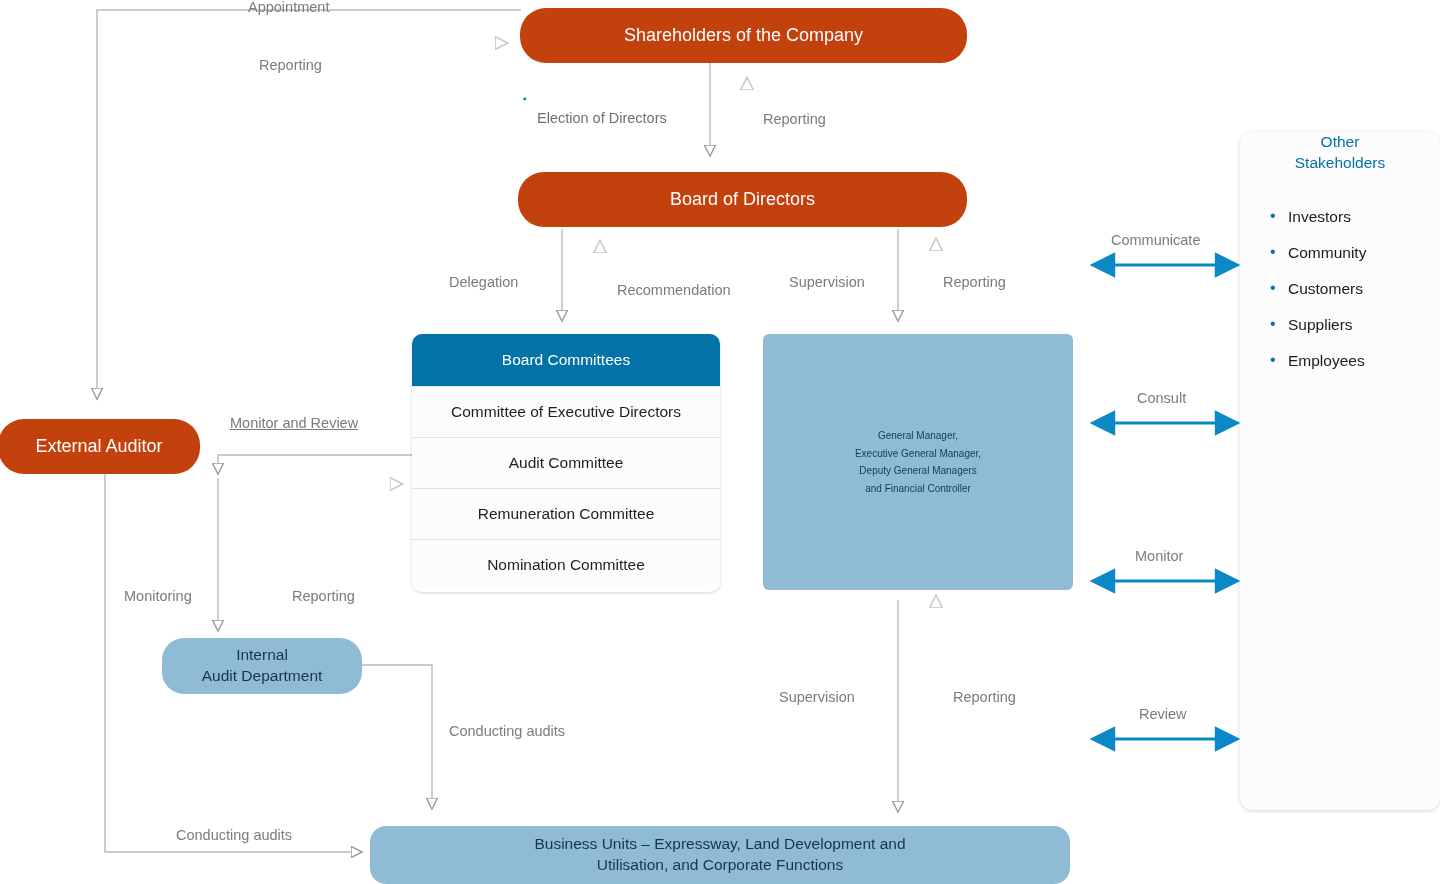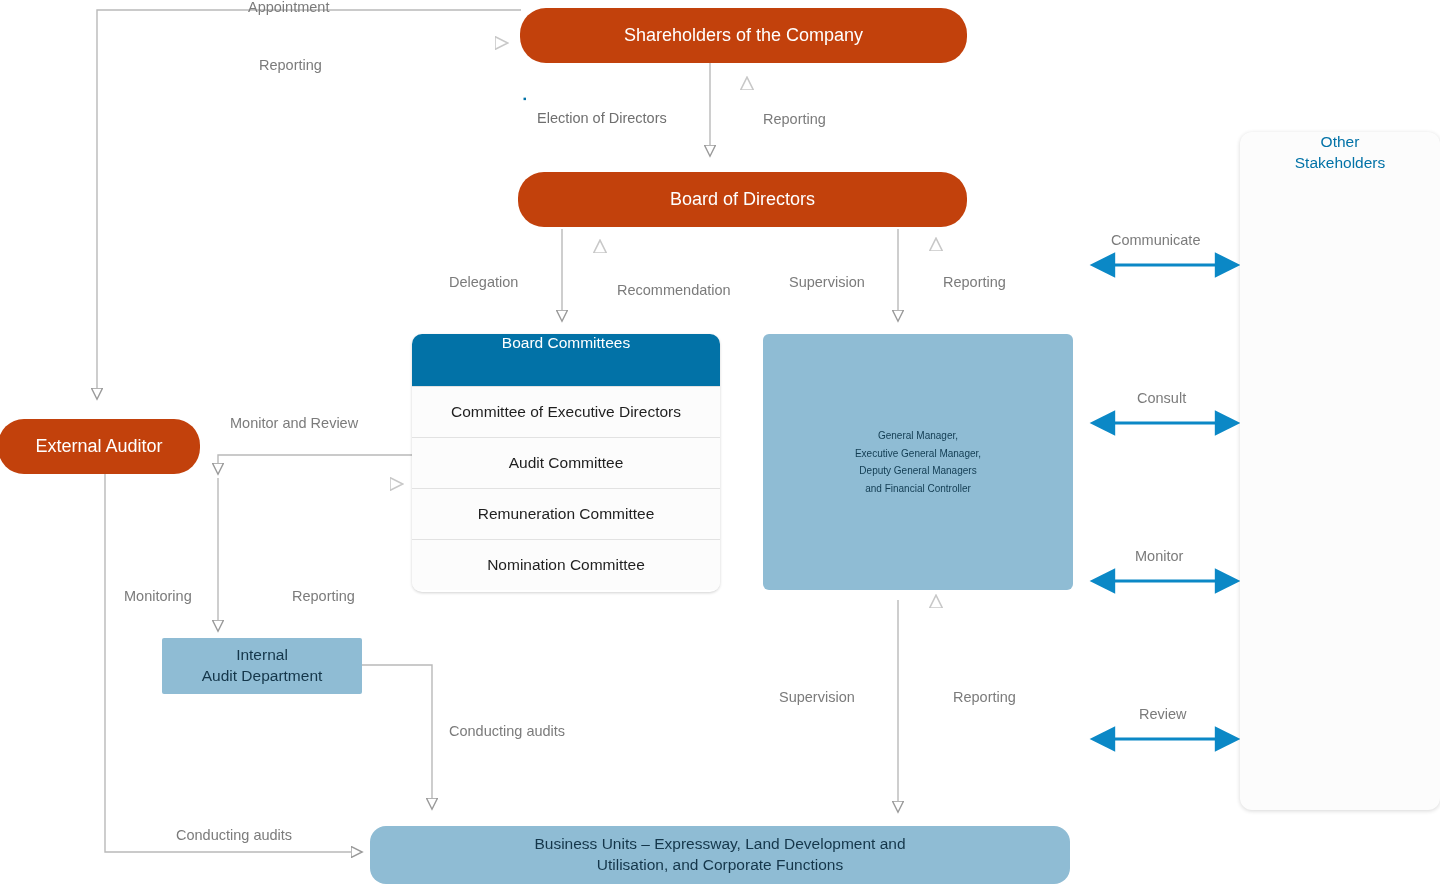--- a/index.html
+++ b/index.html
@@ -15,38 +15,38 @@
   #stage { position:absolute; left:0; top:0; width:1440px; height:884px; }
   svg#wires { position:absolute; left:0; top:0; width:1440px; height:884px; pointer-events:none; }
 
   .node { position:absolute; display:flex; align-items:center; justify-content:center; text-align:center; }
 
   .pill-dark {
     background:#c2410c; color:#ffffff; border-radius:26px;
     font-size:18px; line-height:1.3;
   }
   .pill-light {
-    background:#8fbcd4; color:#14364a; border-radius:2px;
+    background:#8fbcd4; color:#14364a; border-radius:22px;
     font-size:15.5px; line-height:1.35;
   }
   .panel-blue {
     background:#8fbcd4; color:#123c52; border-radius:6px;
     font-size:10px; line-height:1.75;
   }
 
   .committees {
     position:absolute;
     border-radius:10px;
     overflow:hidden;
     background:#ffffff;
     box-shadow:0 1px 3px rgba(0,0,0,0.18);
   }
   .committees .head {
     background:#0272a7; color:#fff; height:52px;
-    display:flex; justify-content:center;
+    display:flex; align-items:center; justify-content:center;
     font-size:15.5px;
   }
   .committees .row {
     height:51px; display:flex; align-items:center; justify-content:center;
     font-size:15.5px; color:#1f1f1f; background:#fcfcfc;
     border-top:1px solid #e2e2e2;
   }
   .committees .row:first-of-type { border-top:none; }
 
   .stakeholders {
@@ -179,36 +179,43 @@
       <span>Remuneration Committee</span>
     </div>
     <div class="row">
       <span>Nomination Committee</span>
     </div>
   </div>
 
   <div class="stakeholders" style="left:1240px; top:132px; width:200px; height:678px;">
     <div class="title" style="white-space:pre-line;">Other
 Stakeholders</div>
+    <ul>
+      <li>Investors</li>
+      <li>Community</li>
+      <li>Customers</li>
+      <li>Suppliers</li>
+      <li>Employees</li>
+    </ul>
   </div>
 
   <div class="bullet-item" style="left:523px; top:91px; width:200px;">
     <span>Election of Directors</span>
   </div>
 
   <div class="lbl" style="left:248px; top:-2px;">Appointment</div>
   <div class="lbl" style="left:259px; top:56px;">Reporting</div>
   <div class="lbl" style="left:763px; top:110px;">Reporting</div>
 
   <div class="lbl" style="left:449px; top:273px;">Delegation</div>
   <div class="lbl" style="left:617px; top:281px;">Recommendation</div>
   <div class="lbl" style="left:789px; top:273px;">Supervision</div>
   <div class="lbl" style="left:943px; top:273px;">Reporting</div>
 
-  <div class="lbl" style="left:230px; top:414px;">Monitor and Review</div>
+  <div class="lbl" style="left:230px; top:414px;text-decoration:underline;">Monitor and Review</div>
   <div class="lbl" style="left:124px; top:587px;">Monitoring</div>
   <div class="lbl" style="left:292px; top:587px;">Reporting</div>
   <div class="lbl" style="left:449px; top:722px;">Conducting audits</div>
   <div class="lbl" style="left:176px; top:826px;">Conducting audits</div>
 
   <div class="lbl" style="left:779px; top:688px;">Supervision</div>
   <div class="lbl" style="left:953px; top:688px;">Reporting</div>
 
   <div class="lbl" style="left:1111px; top:231px;">Communicate</div>
   <div class="lbl" style="left:1137px; top:389px;">Consult</div>

